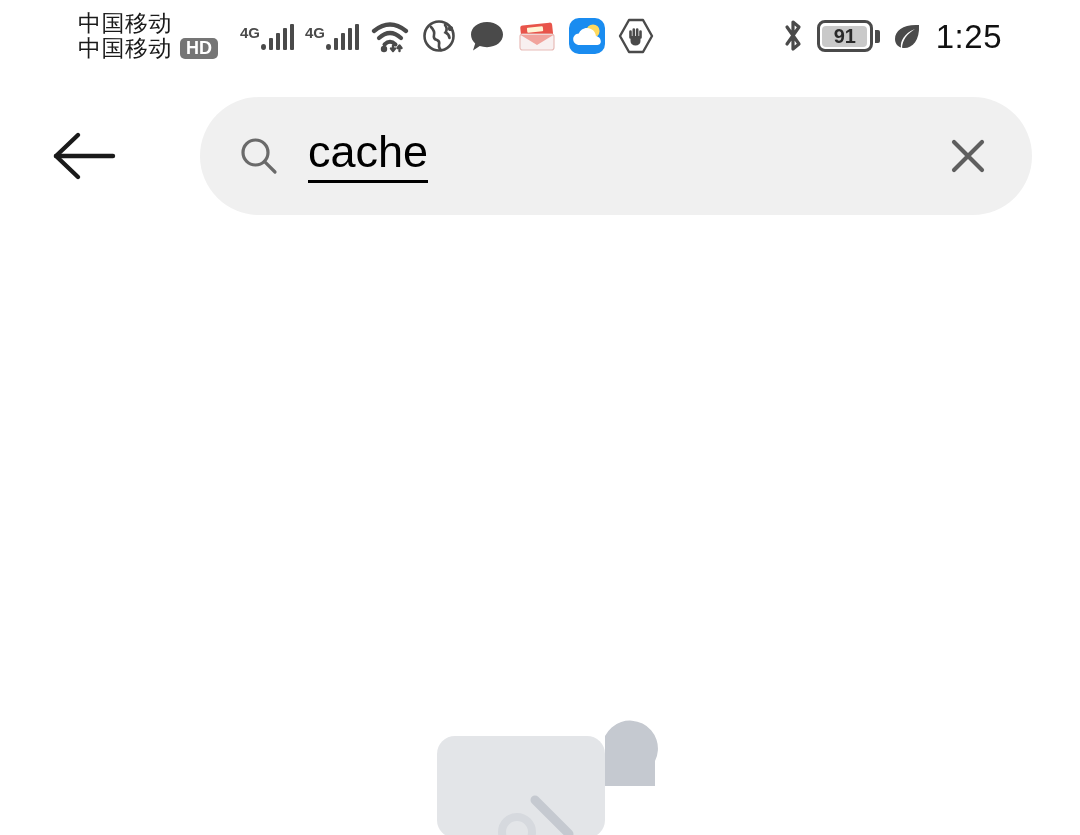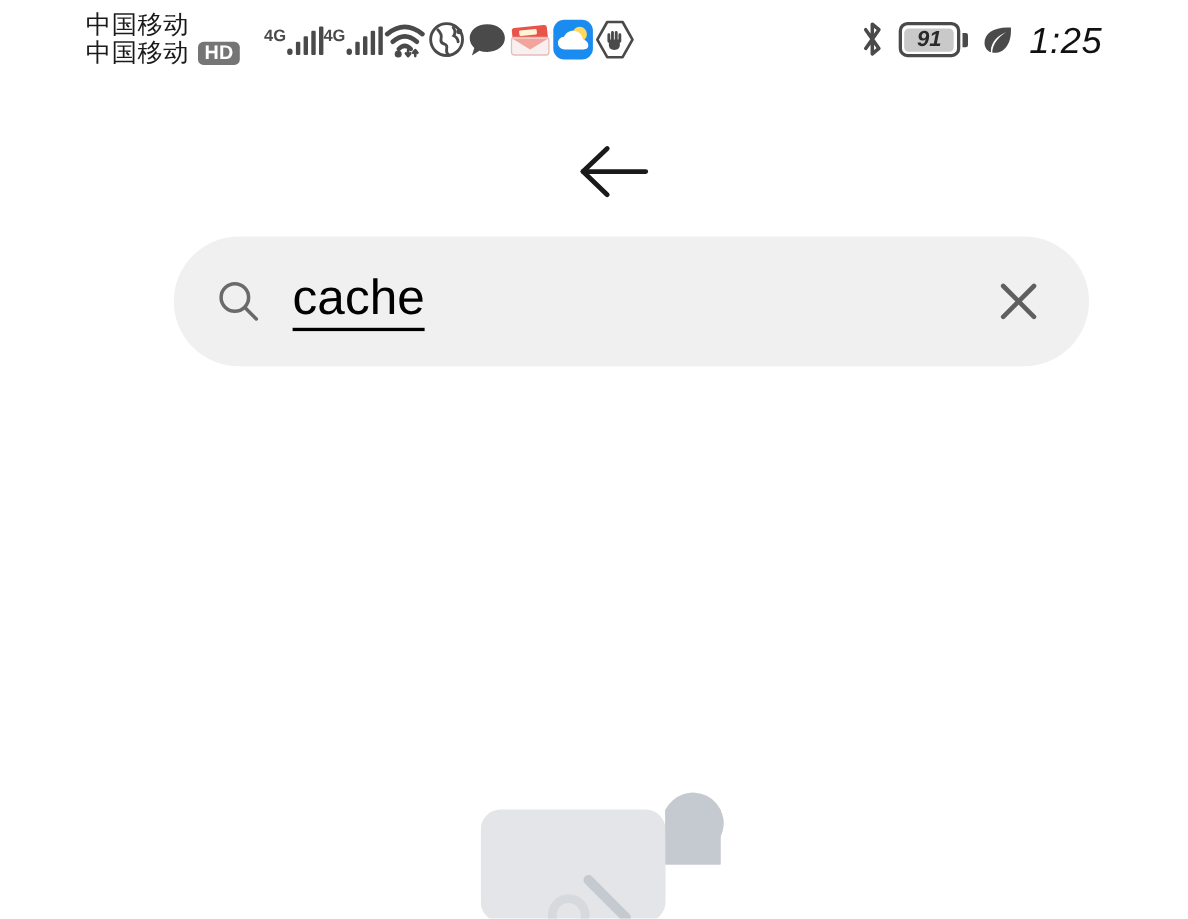--- a/index.html
+++ b/index.html
@@ -56,20 +56,21 @@
     padding: 1px 6px 2px 6px;
     line-height: 1;
     font-family: "Liberation Sans", sans-serif;
     letter-spacing: 0;
   }
 
   .status-icons {
     display: flex;
     align-items: center;
     margin-left: 22px;
+    gap: 11px;
   }
   .sig-group {
     display: flex;
     align-items: flex-end;
     position: relative;
     height: 40px;
   }
   .sig-label {
     font-size: 15px;
     font-weight: bold;
@@ -99,21 +100,20 @@
   .bars i:nth-child(5) { height: 26px; }
 
   .icon-svg { display: block; }
 
   .status-right {
     margin-left: auto;
     margin-right: 78px;
     display: flex;
     align-items: center;
     gap: 11px;
-    font-style: italic;
   }
   .battery {
     position: relative;
     display: flex;
     align-items: center;
   }
   .battery-body {
     width: 56px;
     height: 32px;
     border: 3px solid #4a4a4a;
@@ -159,21 +159,20 @@
 
   
   .search-header {
     position: absolute;
     top: 97px;
     left: 0;
     width: 1080px;
     height: 118px;
     display: flex;
     align-items: center;
-    flex-direction: column;
   }
   .back-button {
     width: 96px;
     height: 118px;
     display: flex;
     align-items: center;
     justify-content: center;
     flex: none;
     margin-left: 36px;
     cursor: pointer;

